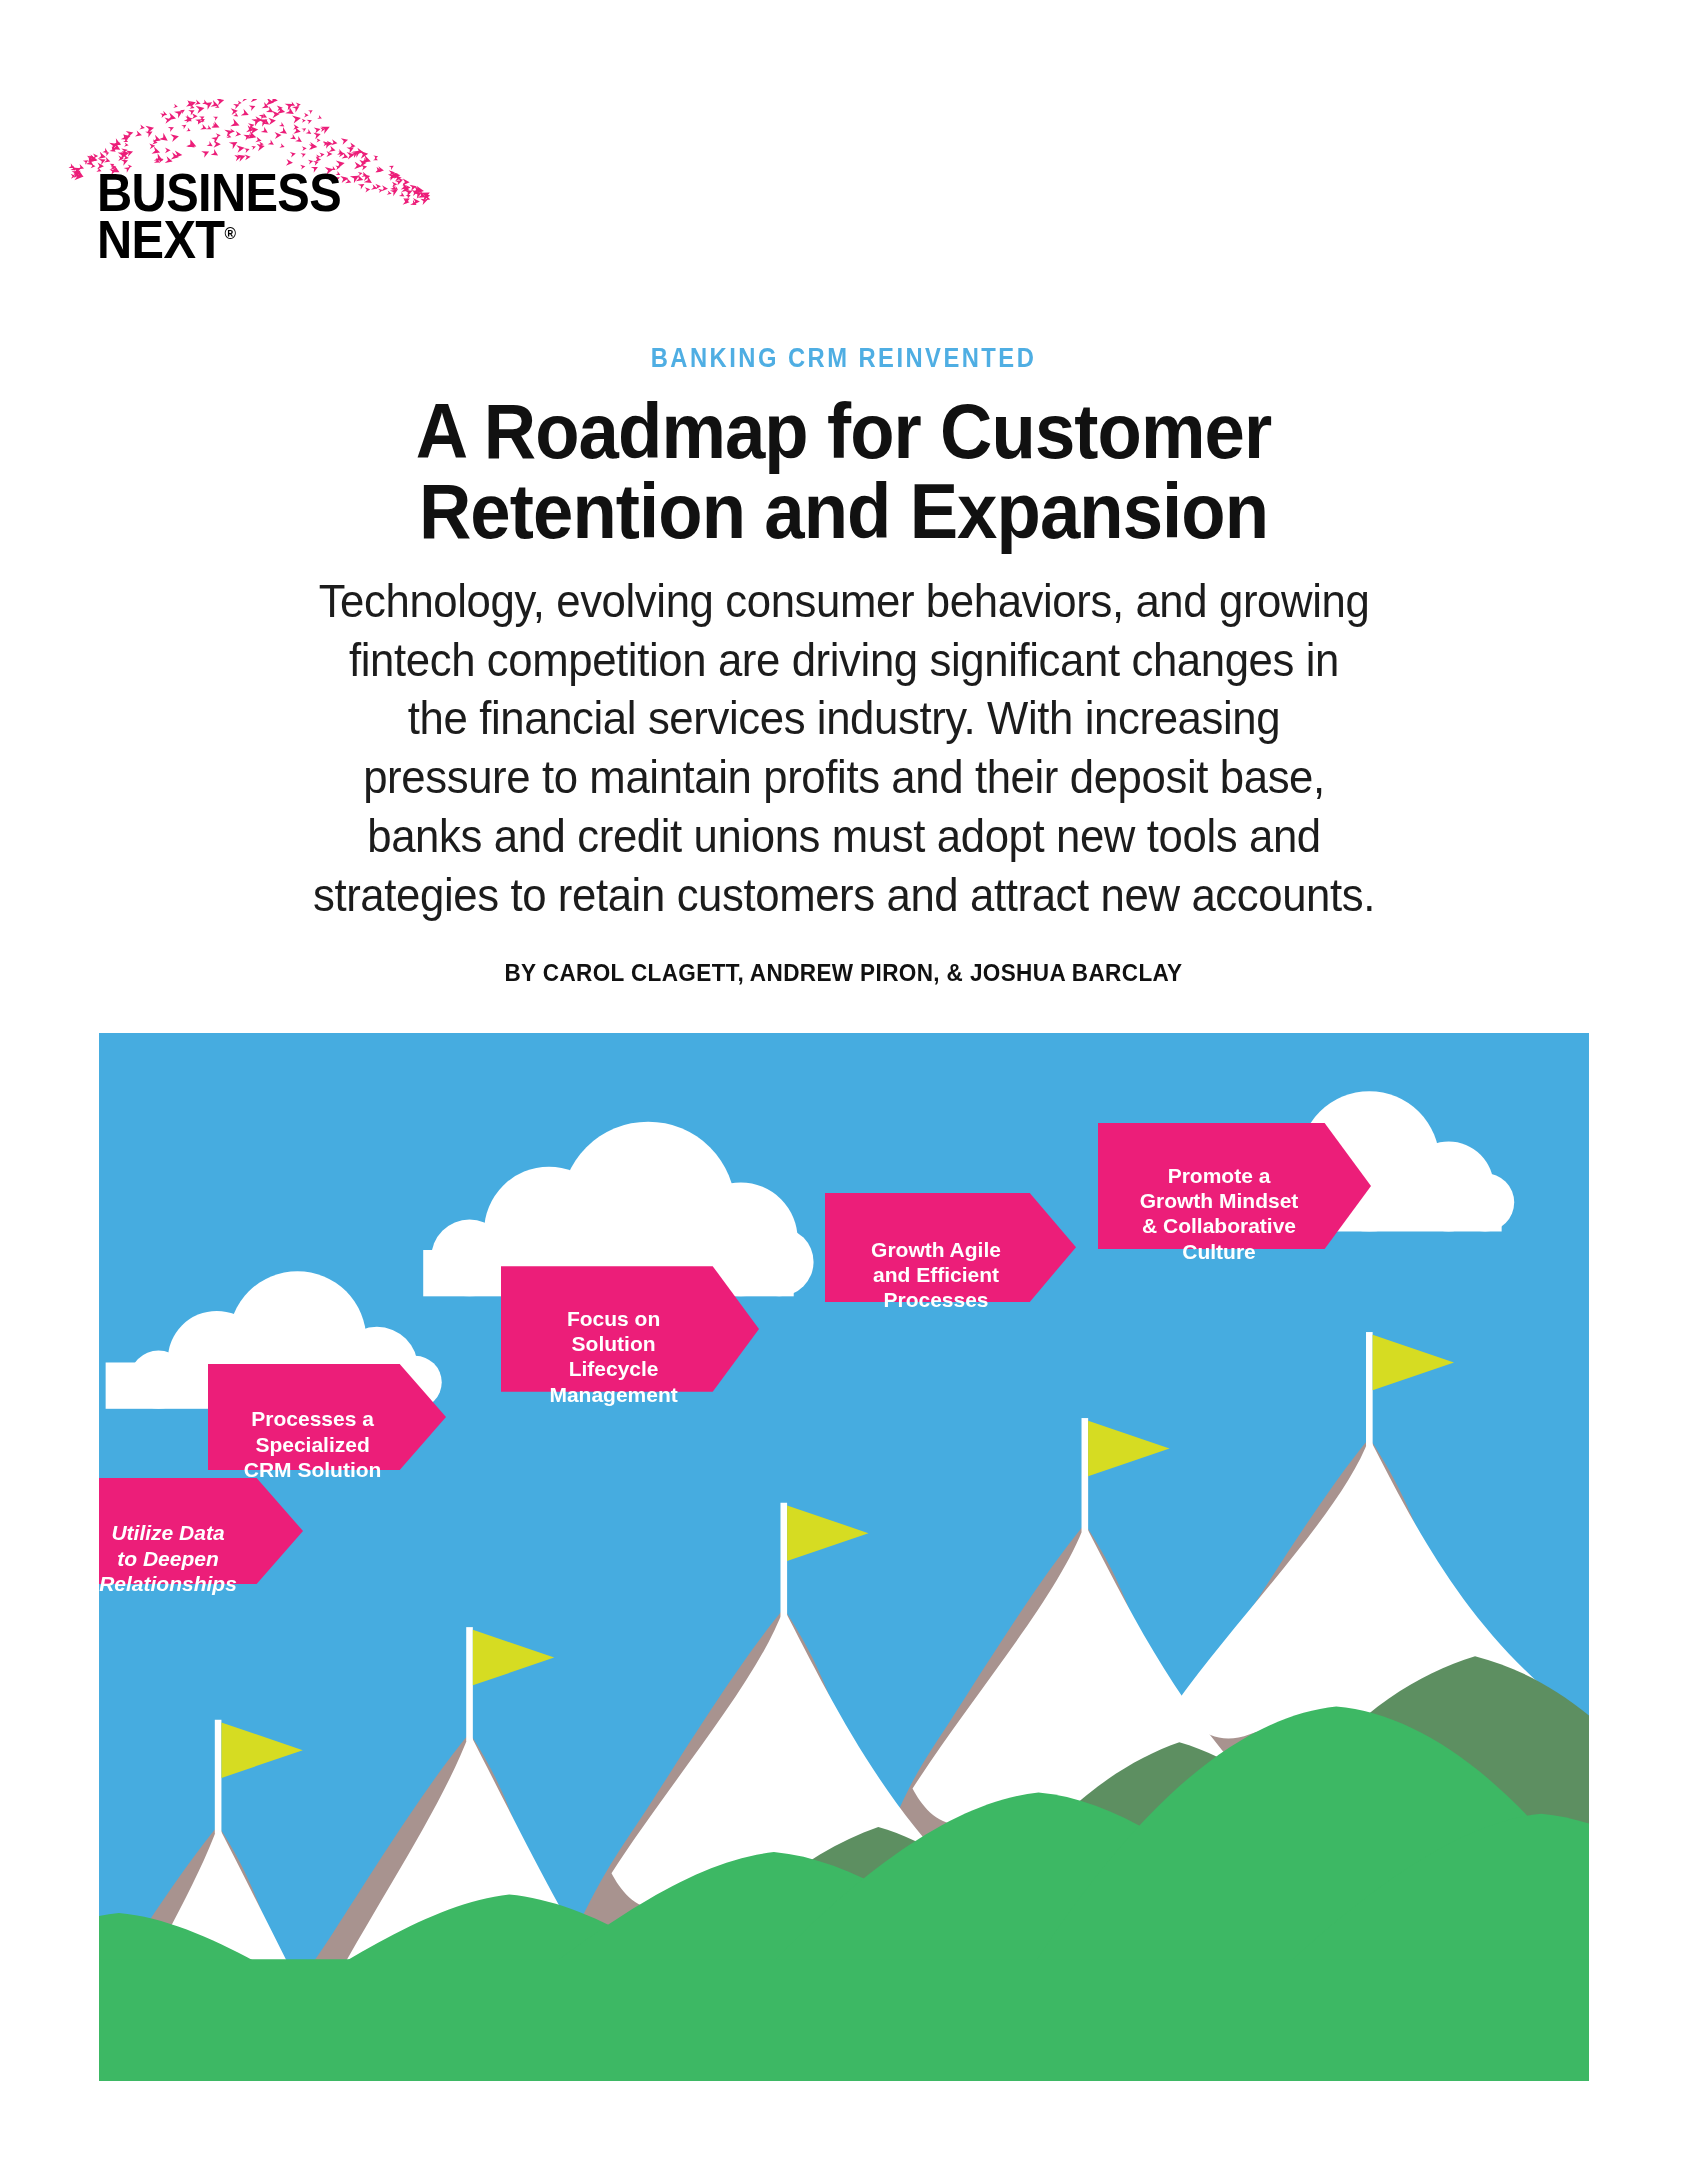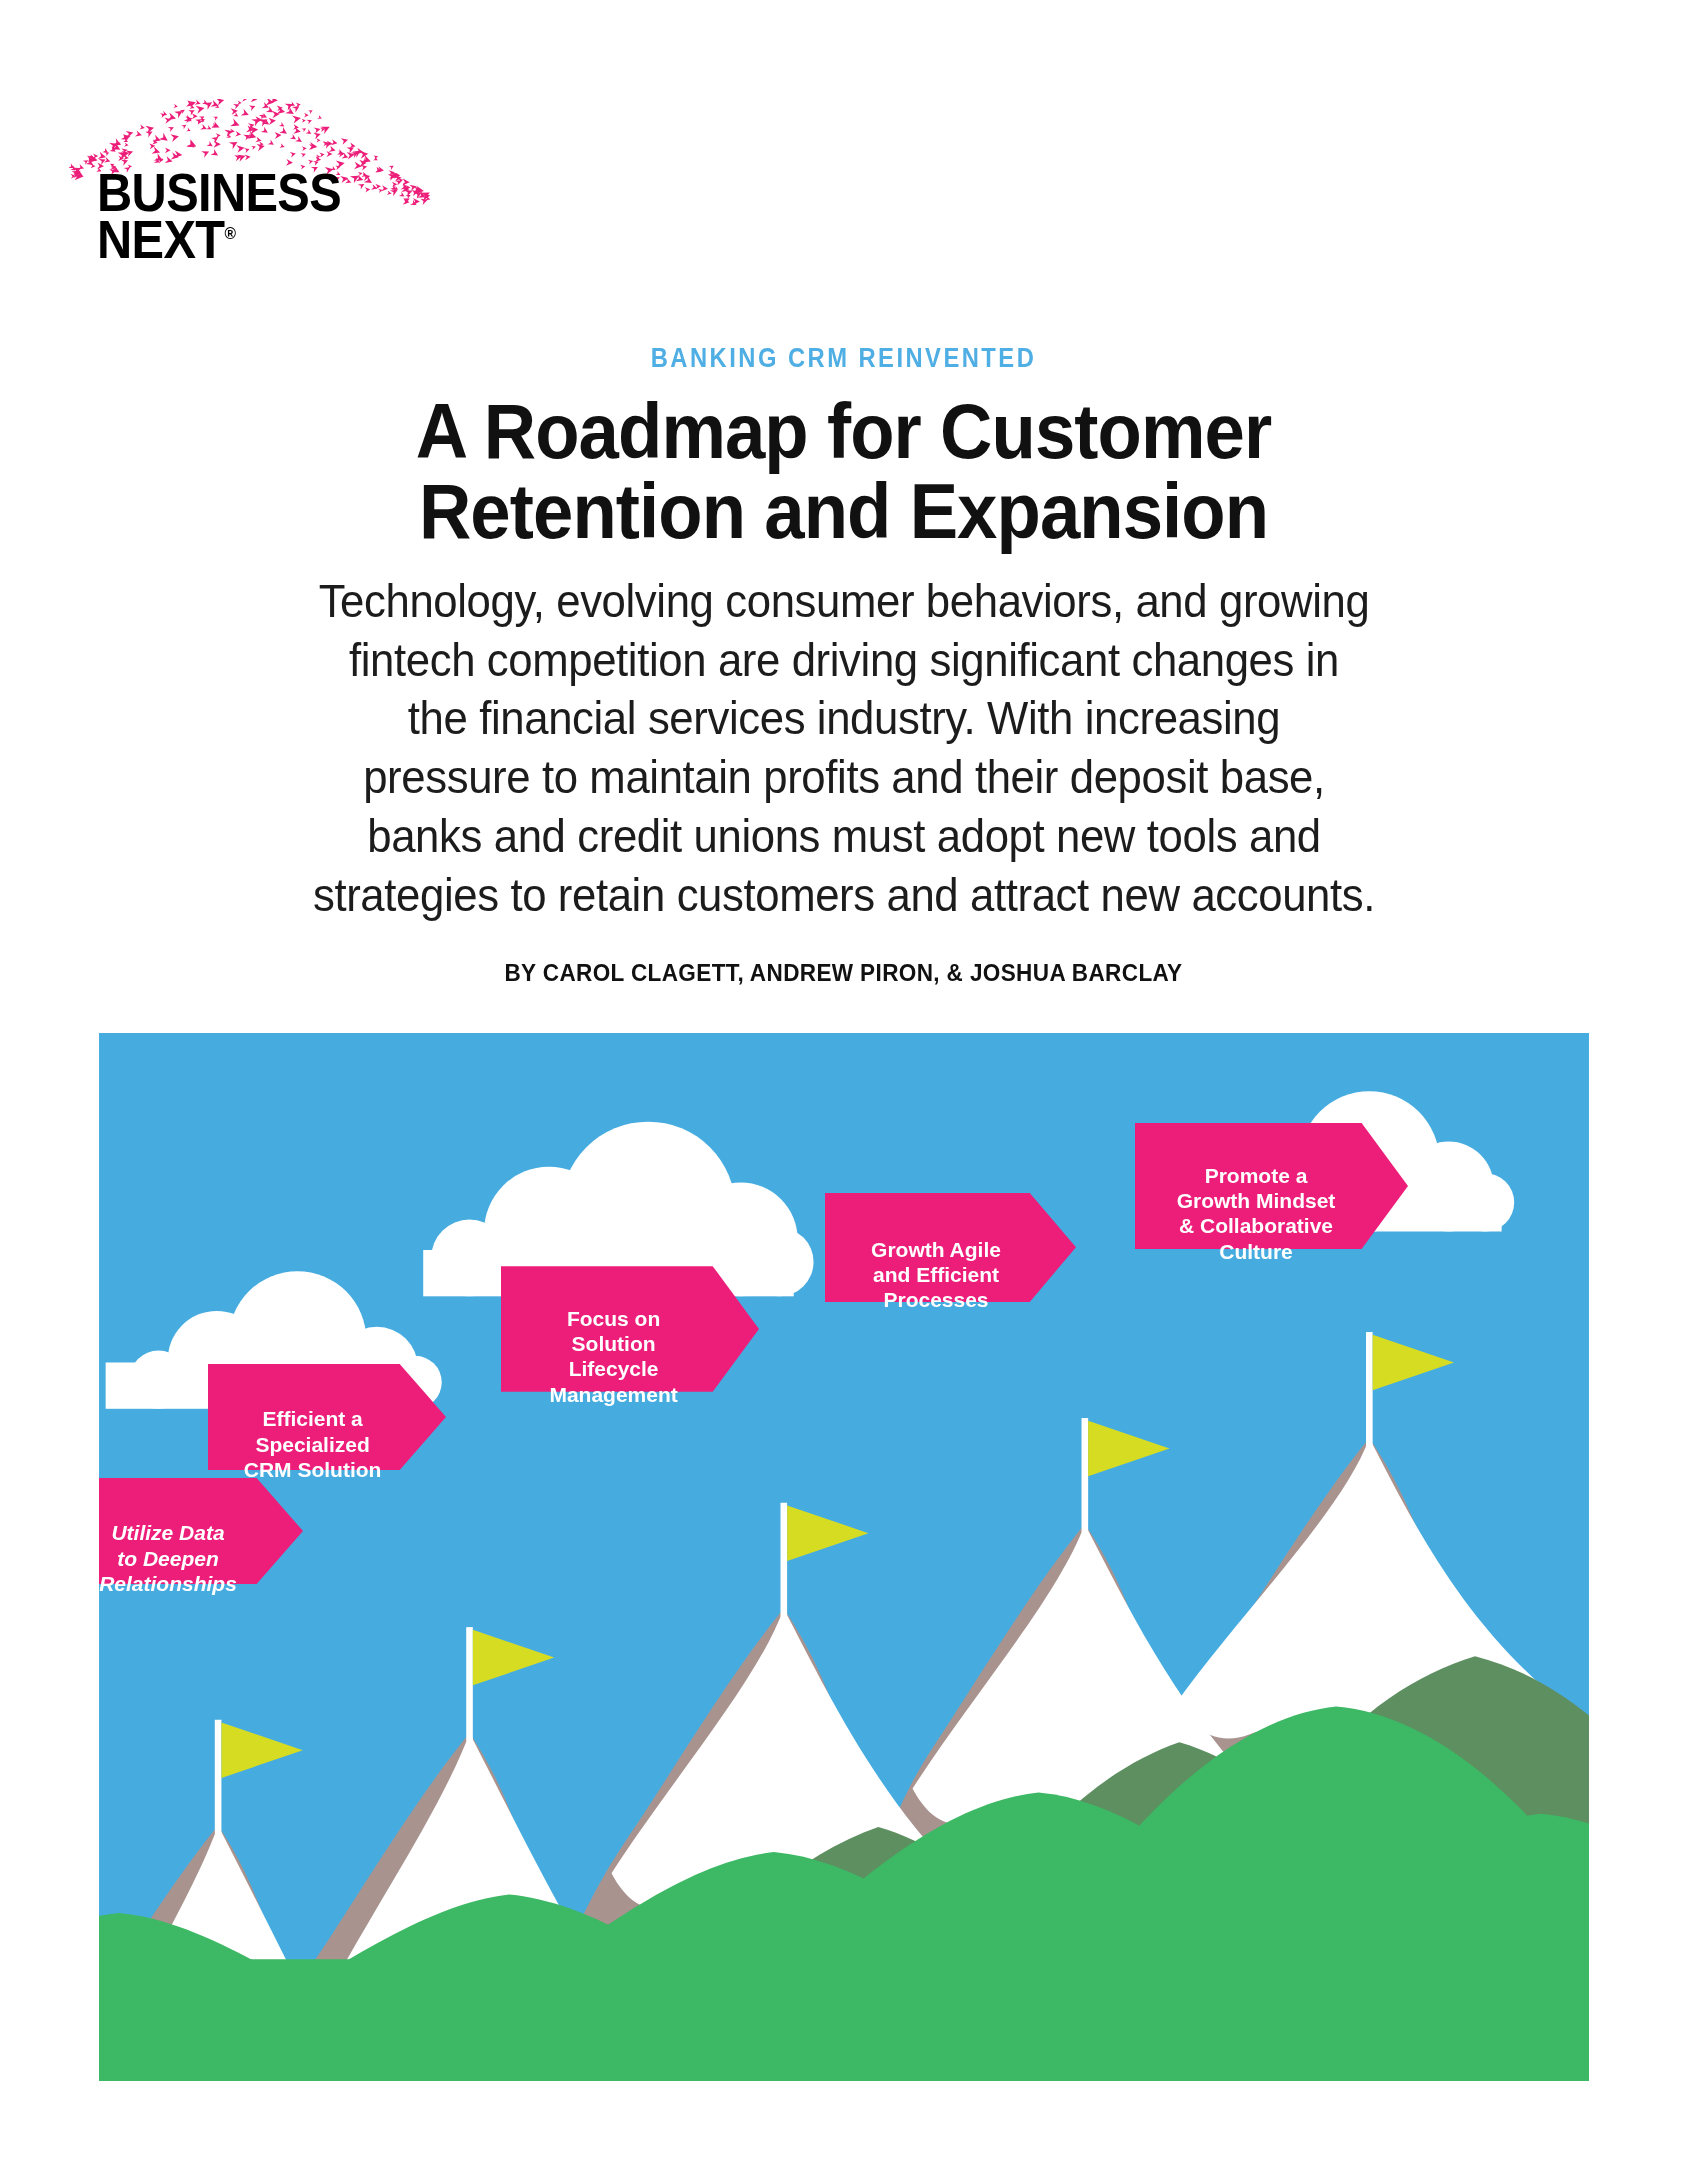--- a/index.html
+++ b/index.html
@@ -537,21 +537,21 @@
     </svg>
     <span style="position:relative;display:block;padding:17px 42px 0 17px;font-size:21px;">Utilize Data
 to Deepen
 Relationships</span>
   </div>
 
   <div class="banner" style="left: 109px; top: 331px; width: 238px; color: rgb(255, 255, 255);">
     <svg viewBox="0 0 360 160" width="238" height="106" style="position:absolute;left:0;top:0;">
       <path class="bnr" d="M0 0 H290 L360 80 L290 160 H0 Z" fill="#EC1E79"></path>
     </svg>
-    <span style="position:relative;display:block;padding:17px 42px 0 13.2px;font-size:21px;">Efficient a
+    <span style="position:relative;display:block;padding:17px 42px 0 13.2px;font-size:21px;">Processes a
 Specialized
 CRM Solution</span>
   </div>
 
   <div class="banner" style="left: 402px; top: 233px; width: 258px; color: rgb(255, 255, 255);">
     <svg viewBox="0 0 390 190" width="258" height="126" style="position:absolute;left:0;top:0;">
       <path class="bnr" d="M0 0 H320 L390 95 L320 190 H0 Z" fill="#EC1E79"></path>
     </svg>
     <span style="position:relative;display:block;padding:14.6px 46px 0 13.2px;font-size:21px;">Focus on
 Solution
@@ -561,21 +561,21 @@
 
   <div class="banner" style="left: 726px; top: 160px; width: 251px; color: rgb(255, 255, 255);">
     <svg viewBox="0 0 380 165" width="251" height="109" style="position:absolute;left:0;top:0;">
       <path class="bnr" d="M0 0 H310 L380 82 L310 165 H0 Z" fill="#EC1E79"></path>
     </svg>
     <span style="position:relative;display:block;padding:18.5px 46px 0 17px;font-size:21px;">Growth Agile
 and Efficient
 Processes</span>
   </div>
 
-  <div class="banner" style="left: 999px; top: 90px; width: 273px; color: rgb(255, 255, 255); margin-left: 37px;">
+  <div class="banner" style="left: 999px; top: 90px; width: 273px; color: rgb(255, 255, 255);">
     <svg viewBox="0 0 412 190" width="273" height="126" style="position:absolute;left:0;top:0;">
       <path class="bnr" d="M0 0 H342 L412 95 L342 190 H0 Z" fill="#EC1E79"></path>
     </svg>
     <span style="position:relative;display:block;padding:14.6px 48px 0 17px;font-size:21px;">Promote a
 Growth Mindset
 &amp; Collaborative
 Culture</span>
   </div>
 </div>
 

